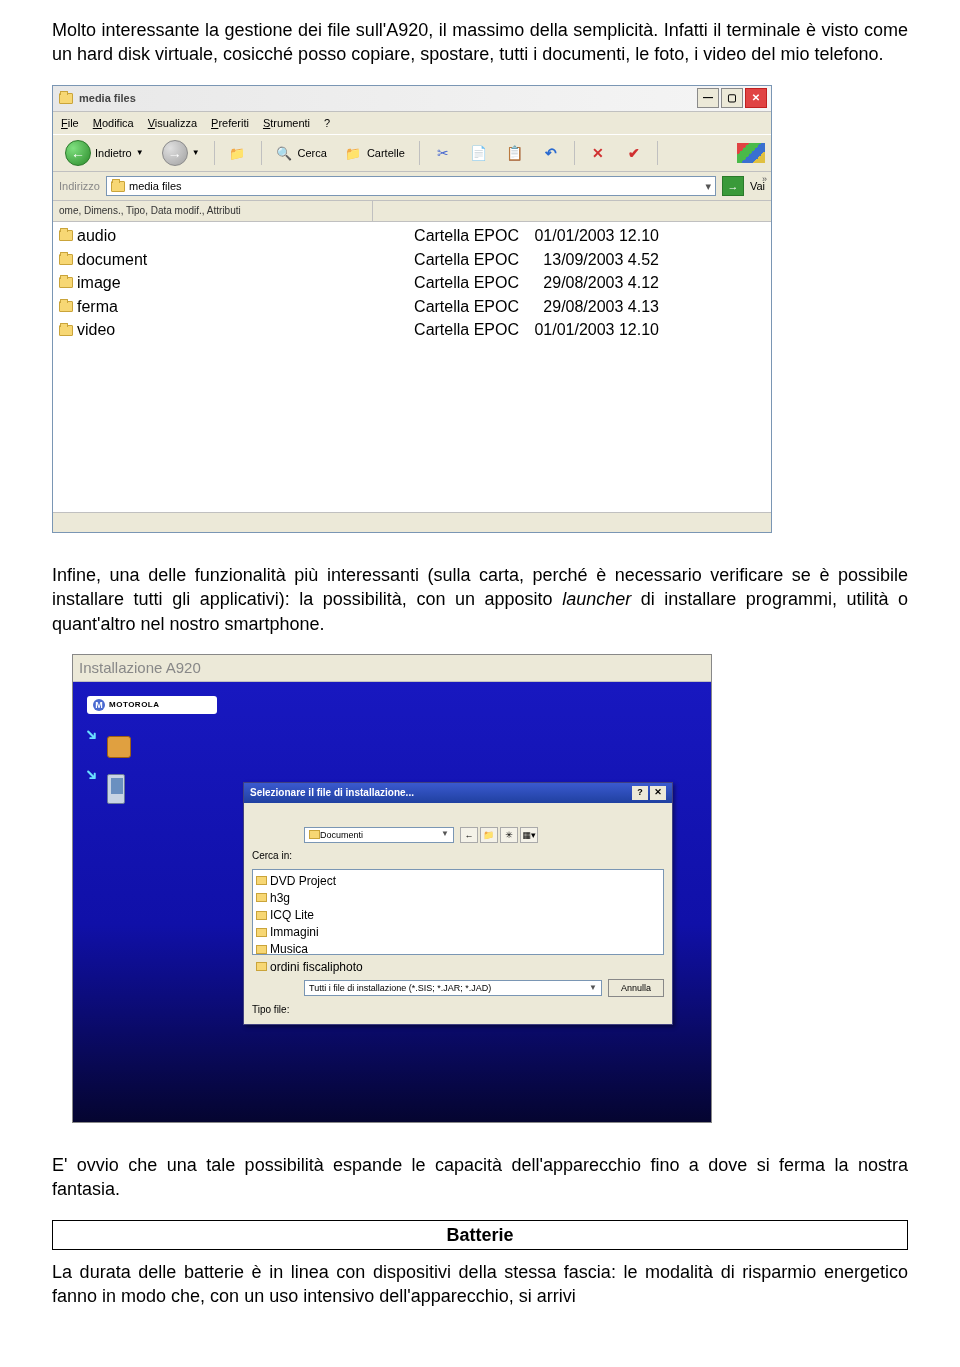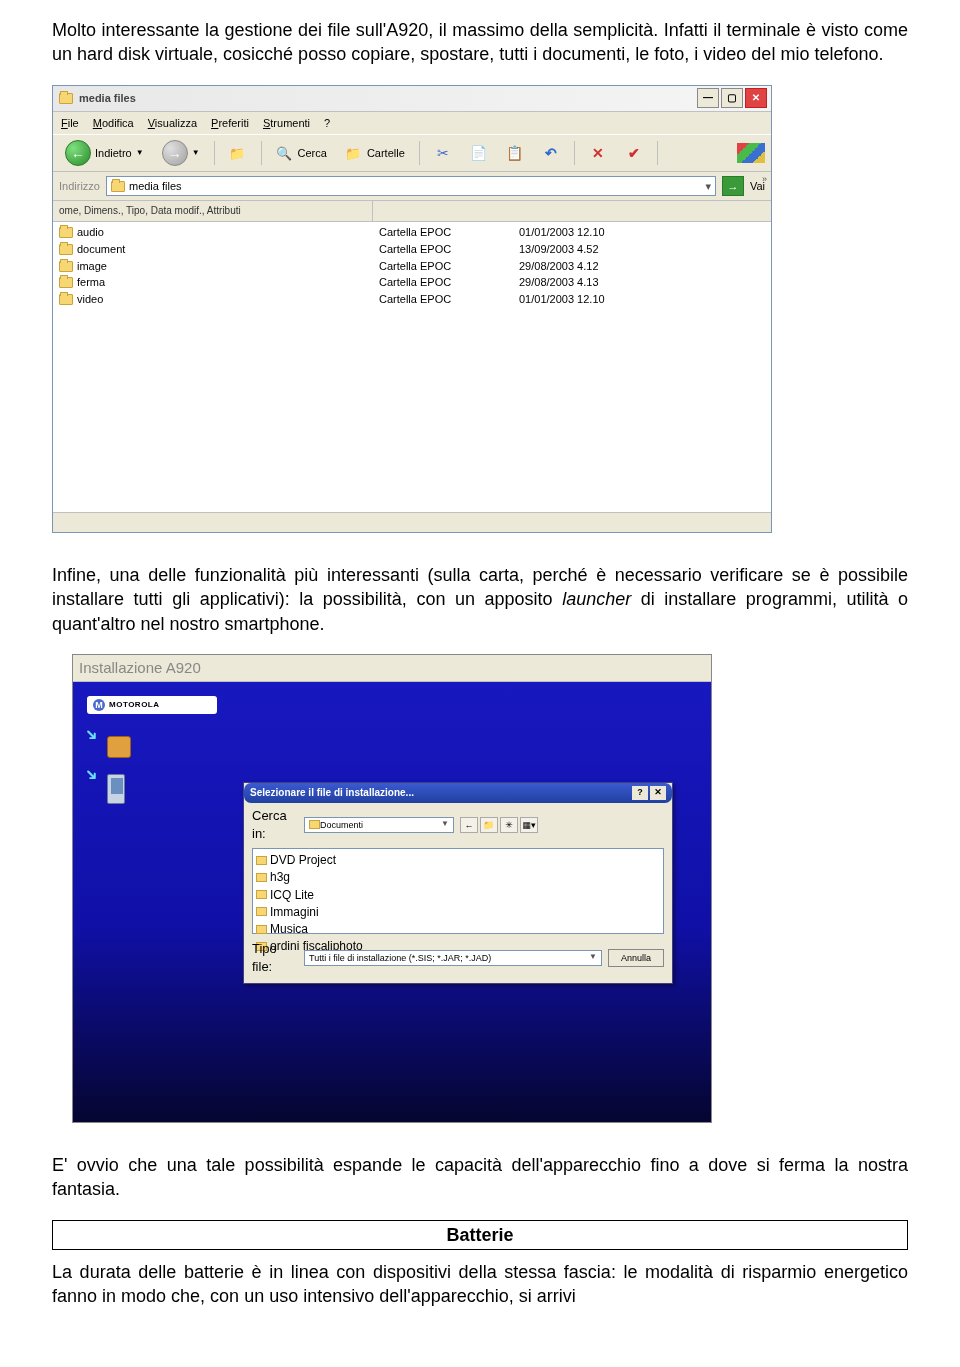--- a/index.html
+++ b/index.html
@@ -47,21 +47,21 @@
   .toolbar .flag { margin-left:auto; width:28px; height:20px; background: linear-gradient(135deg,#e04343 0 25%, #4aba4a 25% 50%, #3a70d0 50% 75%, #e0c040 75% 100%); }
   .toolbar .chev { position:absolute; right:4px; bottom:-14px; font-size:9px; color:#555; }
   .addr-bar { display:flex; align-items:center; gap:6px; padding:4px 6px; background:#ece9d8; border-bottom:1px solid #c0c0c0; }
   .addr-bar .lbl { color:#888; font-size:11px; }
   .addr-box { flex:1; display:flex; align-items:center; background:#fff; border:1px solid #7a96b4; height:20px; padding:0 4px; gap:4px; }
   .addr-box .dd { margin-left:auto; color:#555; }
   .go-btn { width:22px; height:20px; background:#3a9a3a; color:#fff; display:flex; align-items:center; justify-content:center; border:1px solid #2a7a2a; font-size:11px; }
   .col-hdr { display:flex; background:#ece9d8; border-bottom:1px solid #c0c0c0; }
   .col-hdr .c1 { width:320px; padding:3px 6px; font-size:10px; color:#333; border-right:1px solid #c0c0c0; }
   .file-area { background:#fff; height:290px; padding:2px 0; }
-  .frow { display:flex; font-size:11px; padding:1px 6px; }
+  .frow { display:flex; font-size:16px; padding:1px 6px;text-align:right; }
   .frow .c-name { width:320px; display:flex; align-items:center; gap:4px; }
   .frow .c-type { width:140px; }
   .frow .c-date { width:140px; }
   .folder-ic { width:14px; height:11px; display:inline-block; background:#f7d774; border:1px solid #caa43a; border-radius:1px; position:relative; }
   .folder-ic::before { content:""; position:absolute; top:-3px; left:0; width:6px; height:3px; background:#f7d774; border:1px solid #caa43a; border-bottom:none; border-radius:1px 1px 0 0; }
   .exp-status { height:20px; background:#ece9d8; border-top:1px solid #c0c0c0; }
   .mag-ic::before { content:"🔍"; font-size:13px; }
   .fold-ic2::before { content:"📁"; font-size:13px; }
   .cut-ic::before { content:"✂"; color:#4a6ad0; }
   .copy-ic::before { content:"📄"; }
@@ -84,25 +84,25 @@
   .proc-ic { position:absolute; top:54px; left:34px; width:24px; height:22px; background:#e0a040; border:1px solid #a06010; border-radius:3px; }
   .phone-ic { position:absolute; top:92px; left:34px; width:18px; height:30px; background:#c8d4e4; border:1px solid #6a7a9a; border-radius:2px; }
   .phone-ic::after { content:""; position:absolute; top:3px; left:3px; width:12px; height:16px; background:#6a90c0; }
   .arrow1 { position:absolute; top:42px; left:12px; color:#6ae0ff; font-size:16px; transform:rotate(45deg); }
   .arrow2 { position:absolute; top:82px; left:12px; color:#6ae0ff; font-size:16px; transform:rotate(45deg); }
   .dialog {
     position:absolute; top:100px; left:170px; width:430px;
     background:#ece9d8; border:1px solid #404080;
     box-shadow: 2px 2px 4px rgba(0,0,0,0.4);
   }
-  .dlg-title { background: linear-gradient(to bottom,#3a5ad0,#2040a0); color:#fff; padding:3px 6px; font-size:10px; font-weight:bold; display:flex;border-radius:7px; }
+  .dlg-title { background: linear-gradient(to bottom,#3a5ad0,#2040a0); color:#fff; padding:3px 6px; font-size:10px; font-weight:bold; display:flex; }
   .dlg-title .dlg-help { margin-left:auto; width:16px; height:14px; background:#ece9d8; color:#000; text-align:center; font-size:9px; margin-right:2px; }
   .dlg-title .dlg-x { width:16px; height:14px; background:#ece9d8; color:#000; text-align:center; font-size:9px; }
   .dlg-row { display:flex; align-items:center; gap:6px; padding:4px 8px; }
-  .dlg-row .lbl { width:46px; font-size:13px; }
+  .dlg-row .lbl { width:46px; font-size:10px;margin-top:42px; }
   .dlg-combo { flex:1; max-width:150px; background:#fff; border:1px solid #7a96b4; height:16px; display:flex; align-items:center; padding:0 4px; font-size:9px; }
   .dlg-combo .dd { margin-left:auto; color:#555; font-size:8px; }
   .dlg-icons { display:flex; gap:2px; }
   .dlg-icons .ic { width:18px; height:16px; border:1px solid #aaa; background:#f4f2e8; font-size:9px; display:flex; align-items:center; justify-content:center; }
   .dlg-list { background:#fff; margin:2px 8px; height:86px; border:1px solid #7a96b4; padding:3px; font-size:12px; display:flex; gap:30px; }
   .dlg-col { display:flex; flex-direction:column; gap:1px; }
   .dlg-item { display:flex; align-items:center; gap:3px; }
   .sfold { width:11px; height:9px; background:#f7d774; border:1px solid #caa43a; }
   .dlg-input { flex:1; background:#fff; border:1px solid #7a96b4; height:16px; }
   .dlg-btn { width:56px; height:18px; background:#ece9d8; border:1px solid #888; font-size:9px; display:flex; align-items:center; justify-content:center; }

